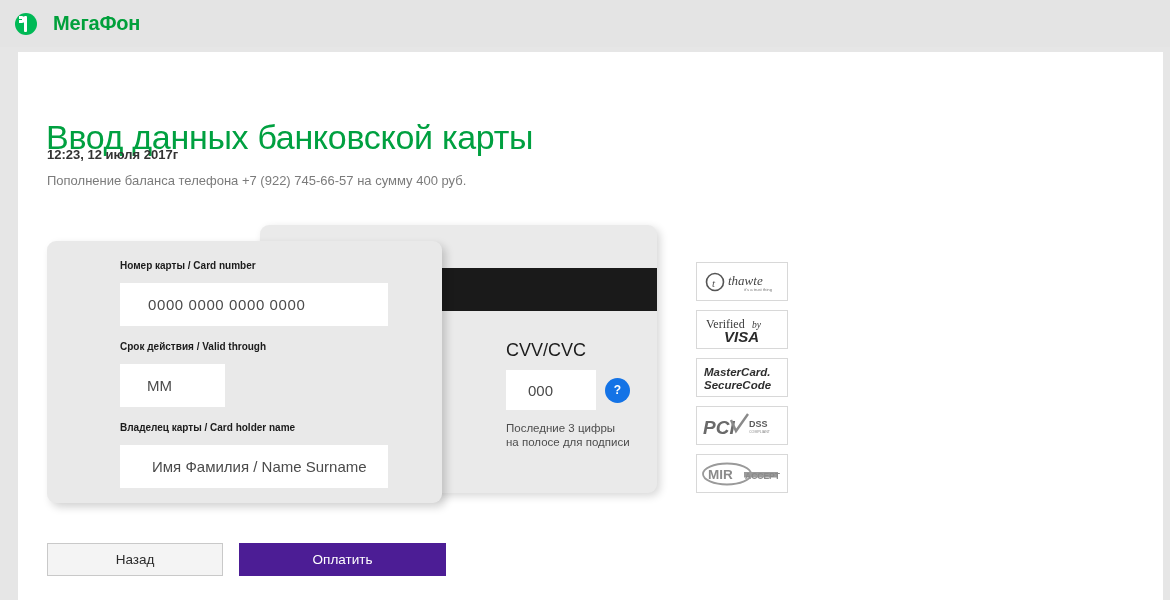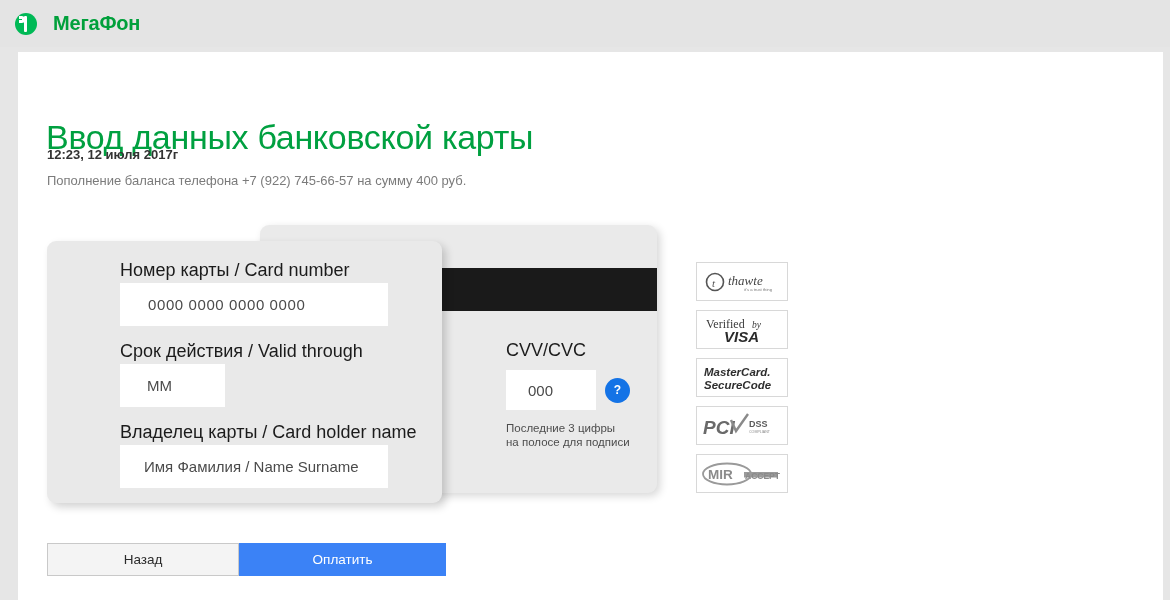--- a/index.html
+++ b/index.html
@@ -176,42 +176,43 @@
     left: 29px;
     top: 189px;
     width: 395px;
     height: 262px;
     background: #e9e9e9;
     border-radius: 9px;
     box-shadow: 4px 4px 9px rgba(0,0,0,0.18);
   }
   .field-label {
     position: absolute;
-    font-size: 18px;
+    font-size: 10px;
     color: #1b1b1b;
     white-space: nowrap;
+    font-weight: bold;
   }
   .field-box {
     position: absolute;
     background: #ffffff;
     display: flex;
     align-items: center;
     box-sizing: border-box;
     font-size: 15px;
     color: #4b4b4b;
   }
 
   
   .lbl-number   { left: 73px;  top: 19px; }
   .in-number    { left: 73px;  top: 42px;  width: 268px; height: 43px; padding-left: 28px; letter-spacing: 0.6px; }
   .lbl-valid    { left: 73px;  top: 100px; }
   .in-mm        { left: 73px;  top: 123px; width: 105px; height: 43px; padding-left: 27px; }
   .in-yy        { left: 208px; top: 123px; width: 133px; height: 43px; padding-left: 27px; }
   .lbl-holder   { left: 73px;  top: 181px; }
-  .in-holder    { left: 73px;  top: 204px; width: 268px; height: 43px; padding-left: 24px; }
+  .in-holder    { left: 73px;  top: 204px; width: 268px; height: 43px; padding-left: 32px; }
 
   
   .badges {
     position: absolute;
     left: 678px;
     top: 210px;
     display: flex;
     flex-direction: column;
     gap: 9px;
   }
@@ -235,32 +236,32 @@
     align-items: center;
     justify-content: center;
     box-sizing: border-box;
     font-size: 13.5px;
     cursor: pointer;
     user-select: none;
   }
   .btn-back {
     left: 29px;
     top: 491px;
-    width: 192px;
+    width: 176px;
     height: 33px;
     background: #f4f4f4;
     border: 1px solid #c9c9c9;
     color: #2b2b2b;
   }
   .btn-pay {
     left: 221px;
     top: 491px;
     width: 207px;
     height: 33px;
-    background: #3b82f6;
+    background: #4c1d95;
     border: none;
     color: #ffffff;
   }
 </style>
 </head>
 <body>
 
 <div class="header">
   <div class="logo">
     <span class="logo-mark"></span>

